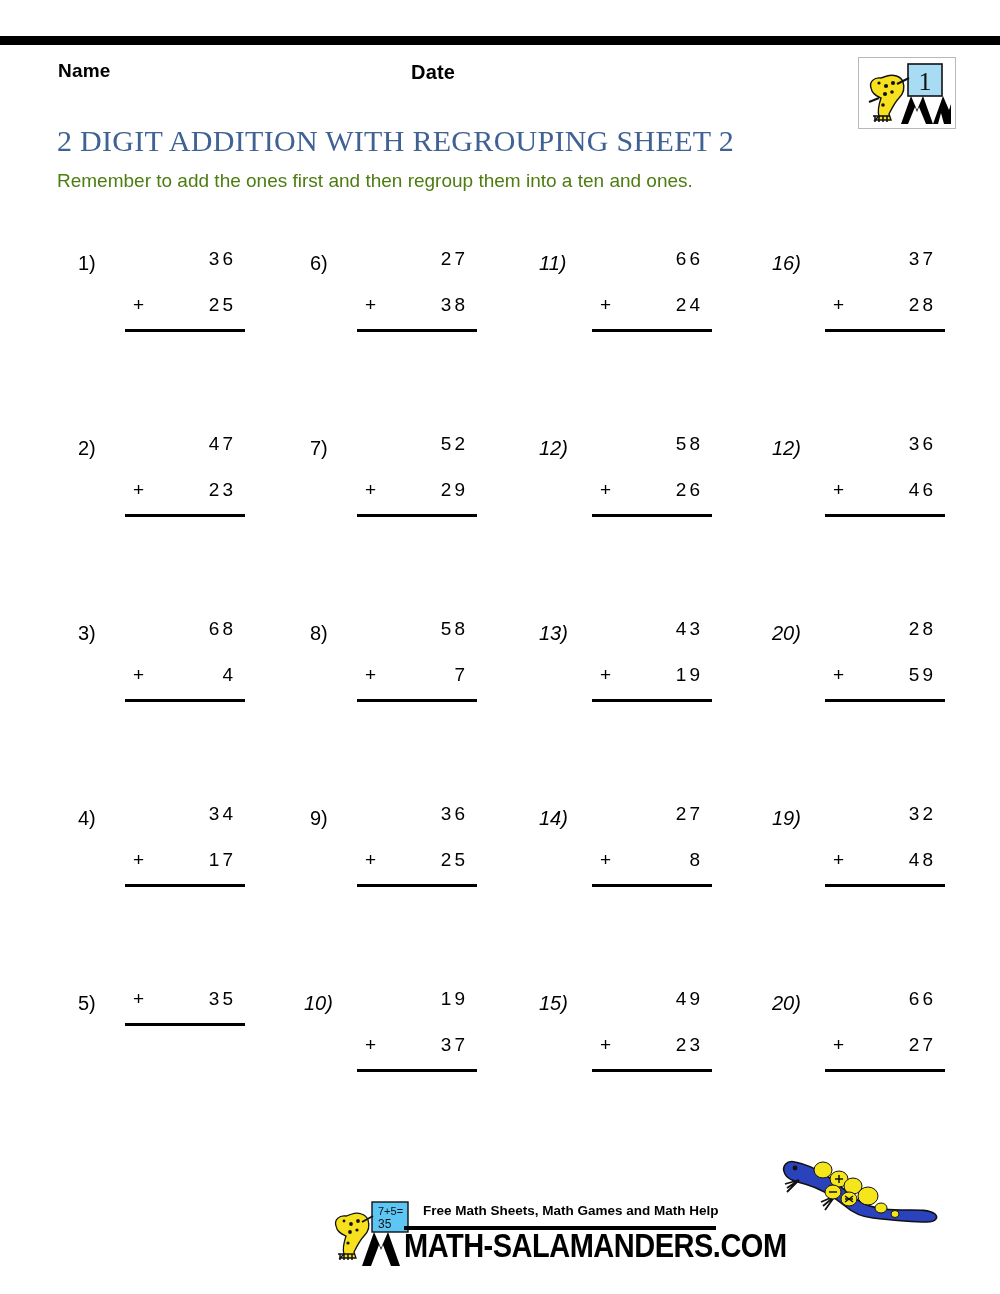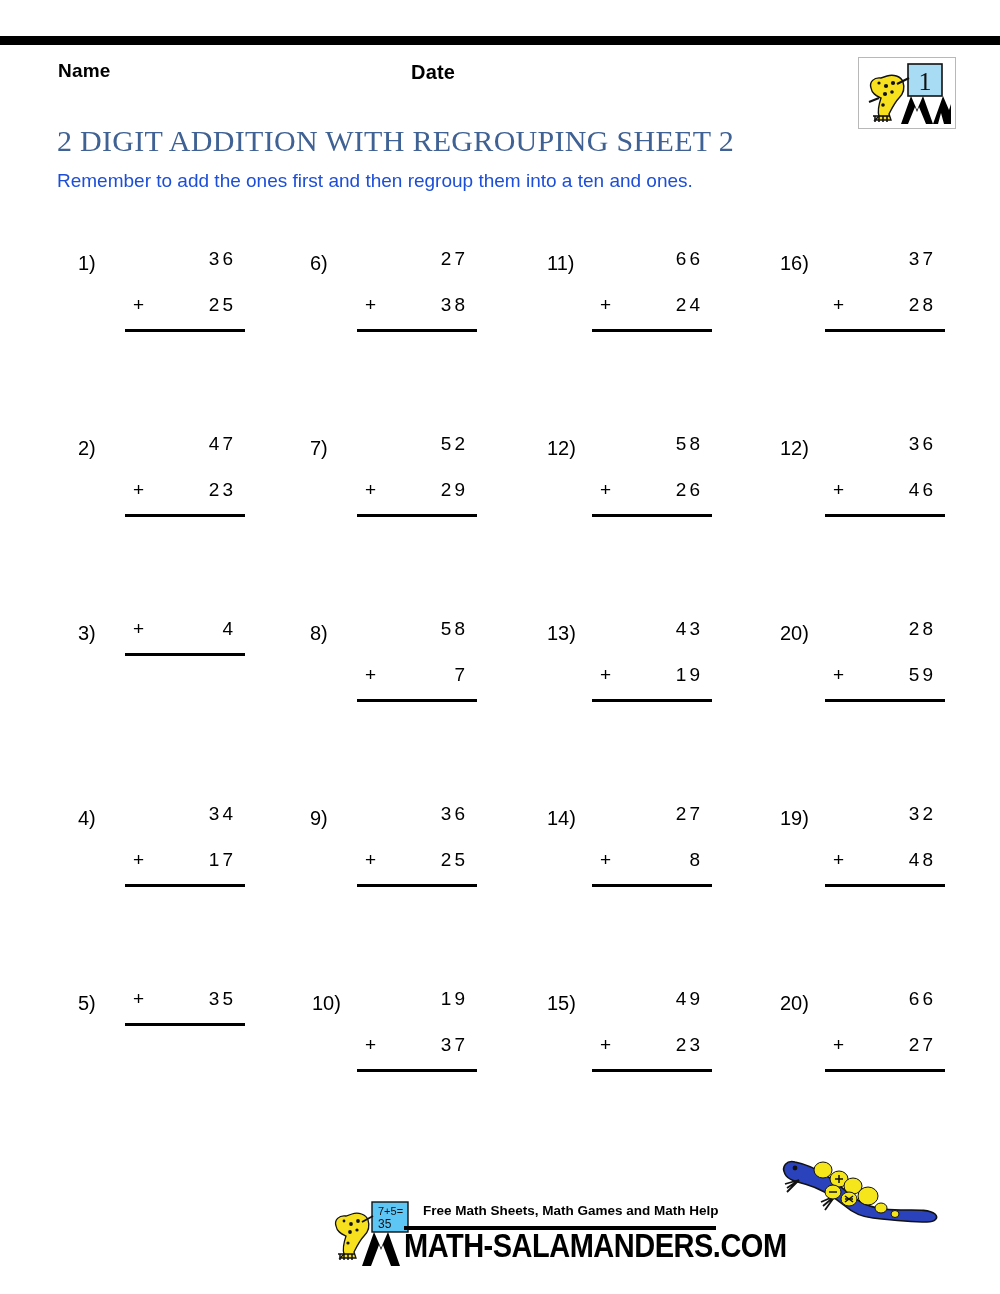--- a/index.html
+++ b/index.html
@@ -59,21 +59,21 @@
     letter-spacing: 0.3px;
     color: #3f6193;
     white-space: nowrap;
   }
   .worksheet-instruction {
     position: absolute;
     left: 57px;
     top: 170px;
     font-family: "Liberation Sans", sans-serif;
     font-size: 19px;
-    color: #1d4ed8;
+    color: #4d7c0f;
     white-space: nowrap;
   }
 
   
   .header-logo {
     position: absolute;
     left: 858px;
     top: 57px;
     width: 98px;
     height: 72px;
@@ -107,21 +107,21 @@
   .problem.c3 { left: 760px; }
 
   .problem-number {
     position: absolute;
     left: 18px;
     top: 16px;
     font-family: "Liberation Sans", sans-serif;
     font-size: 20px;
     color: #000000;
   }
-  .problem.wide .problem-number { left: 20px; }
+  .problem.wide .problem-number { left: 12px; font-style: italic; }
 
   .sum-stack {
     position: absolute;
     left: 65px;
     top: 0;
     width: 120px;
     text-align: right;
   }
   .operand {
     font-family: "Liberation Sans", sans-serif;
@@ -305,20 +305,21 @@
           <div class="operand operand-top">36</div>
           <div class="operand operand-bottom"><span style="float: left; padding-left: 8px;">+</span><span>46</span></div>
           <div class="answer-rule"></div>
         </div>
       </div>
     </div>
     <div class="problem-row">
       <div class="problem c0">
         <div class="problem-number">3)</div>
         <div class="sum-stack">
+          <div class="operand operand-top">68</div>
           <div class="operand operand-bottom"><span style="float: left; padding-left: 8px;">+</span><span>4</span></div>
           <div class="answer-rule"></div>
         </div>
       </div>
       <div class="problem c1">
         <div class="problem-number">8)</div>
         <div class="sum-stack">
           <div class="operand operand-top">58</div>
           <div class="operand operand-bottom"><span style="float: left; padding-left: 8px;">+</span><span>7</span></div>
           <div class="answer-rule"></div>

